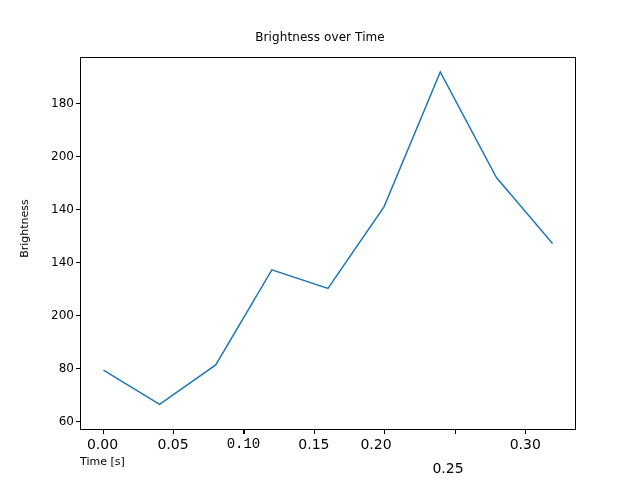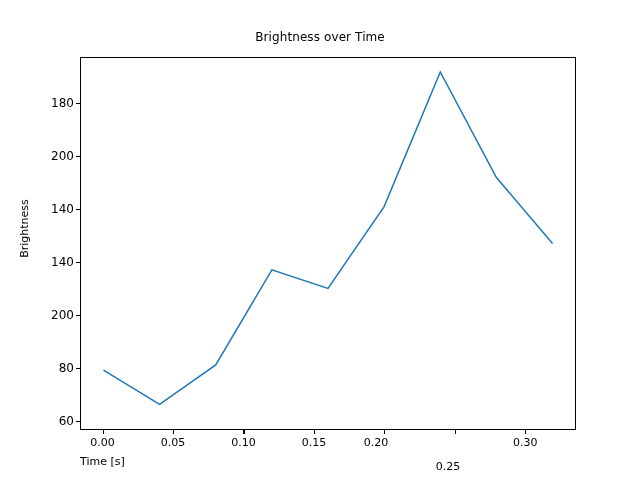--- a/index.html
+++ b/index.html
@@ -71,21 +71,21 @@
     width: 4px;
     height: 1.1px;
     background: #000000;
   }
   .tick-label-x {
     position: absolute;
     top: 436px;
     width: 80px;
     margin-left: -40px;
     text-align: center;
-    font-size: 11px;
+    font-size: 14px;
     color: #000000;
     white-space: nowrap;
   }
   .tick-mark-x {
     position: absolute;
     top: 430px;
     width: 1.1px;
     height: 4px;
     background: #000000;
   }
@@ -135,21 +135,21 @@
       <div class="tick-mark-y" style="top: 368.187px;"></div>
       <div class="tick-mark-y" style="top: 315.129px;"></div>
       <div class="tick-mark-y" style="top: 262.07px;"></div>
       <div class="tick-mark-y" style="top: 209.012px;"></div>
       <div class="tick-mark-y" style="top: 155.954px;"></div>
       <div class="tick-mark-y" style="top: 102.895px;"></div>
     </div>
   <div id="x-tick-labels">
       <div class="tick-label-x" style="left: 102.545px;">0.00</div>
       <div class="tick-label-x" style="left: 173px;">0.05</div>
-      <div class="tick-label-x" style="left: 243.455px;">0.10</div>
+      <div class="tick-label-x" style="left: 243.455px; font-family: Liberation Mono, monospace;">0.10</div>
       <div class="tick-label-x" style="left: 313.909px;">0.15</div>
       <div class="tick-label-x" style="left: 376px;">0.20</div>
       <div class="tick-label-x" style="left: 448px; margin-top: 24px;">0.25</div>
       <div class="tick-label-x" style="left: 525.273px;">0.30</div>
     </div>
   <div id="x-tick-marks">
       <div class="tick-mark-x" style="left: 102.545px;"></div>
       <div class="tick-mark-x" style="left: 173px;"></div>
       <div class="tick-mark-x" style="left: 243.455px;"></div>
       <div class="tick-mark-x" style="left: 313.909px;"></div>

